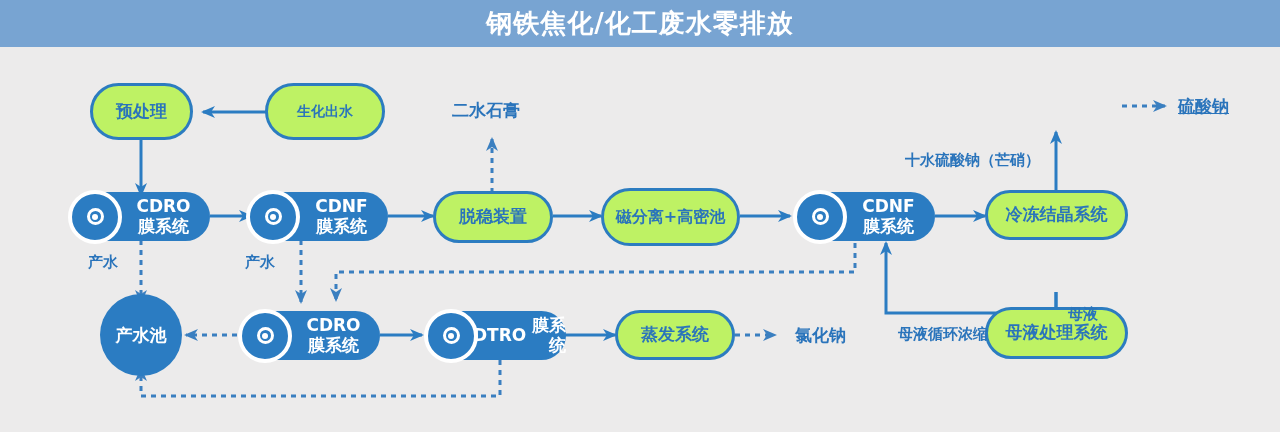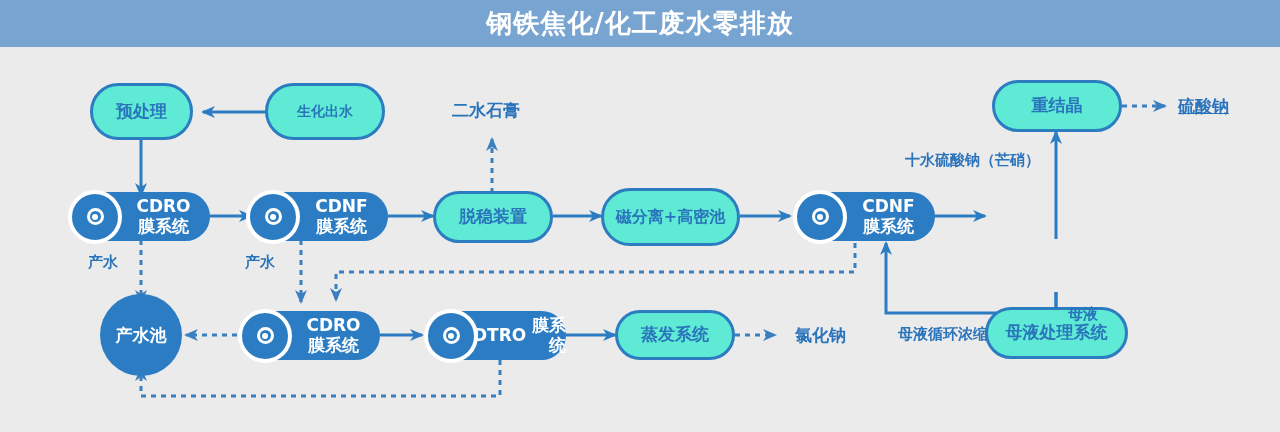--- a/index.html
+++ b/index.html
@@ -19,21 +19,21 @@
     color:#ffffff;font-size:26px;font-weight:bold;letter-spacing:1px;
     font-family:"DejaVu Sans","Liberation Sans",sans-serif;
   }
   #canvas{position:absolute;left:0;top:47px;width:1280px;height:385px;}
   svg#wires{position:absolute;left:0;top:0;width:1280px;height:385px;}
 
   .node{position:absolute;box-sizing:border-box;display:flex;align-items:center;justify-content:center;}
 
   
   .pill-out{
-    border:3px solid #2c7cc0;border-radius:999px;background:#5eead4;
+    border:3px solid #2c7cc0;border-radius:999px;background:#bef264;
     color:#2a74bb;font-weight:bold;text-align:center;line-height:1.15;
     font-family:"DejaVu Sans","Liberation Sans",sans-serif;
   }
   
   .pill-fill{
     background:#2b7cc2;border-radius:999px;color:#ffffff;font-weight:bold;
     text-align:right;line-height:1.15;
     font-family:"DejaVu Sans","Liberation Sans",sans-serif;
     padding-left:44px;
   }
@@ -171,24 +171,24 @@
   <div class="node pill-fill" style="left:798px;top:145px;width:137px;height:49px;font-size:17px;flex-direction:column;">
     <span class="disc-icon">
         <span class="ring">
           <span class="core"></span>
         </span>
       </span>
     <span>CDNF</span>
     <span>膜系统</span>
   </div>
 
-
-  <div class="node pill-out" style="left:992px;top:33px;width:130px;height:52px;font-size:17px;">
-    <span>重结晶</span>
-  </div>
+  <div class="node pill-out" style="left:985px;top:143px;width:143px;height:50px;font-size:17px;">
+    <span>冷冻结晶系统</span>
+  </div>
+
 
   <div class="node circle-fill" style="left:100px;top:247px;width:82px;height:82px;font-size:17px;">
     <span>产水池</span>
   </div>
 
   <div class="node pill-out" style="left:985px;top:260px;width:143px;height:52px;font-size:17px;">
     <span>母液处理系统</span>
   </div>
 
   <div class="node pill-fill" style="left:243px;top:264px;width:137px;height:49px;font-size:17px;flex-direction:column;">

